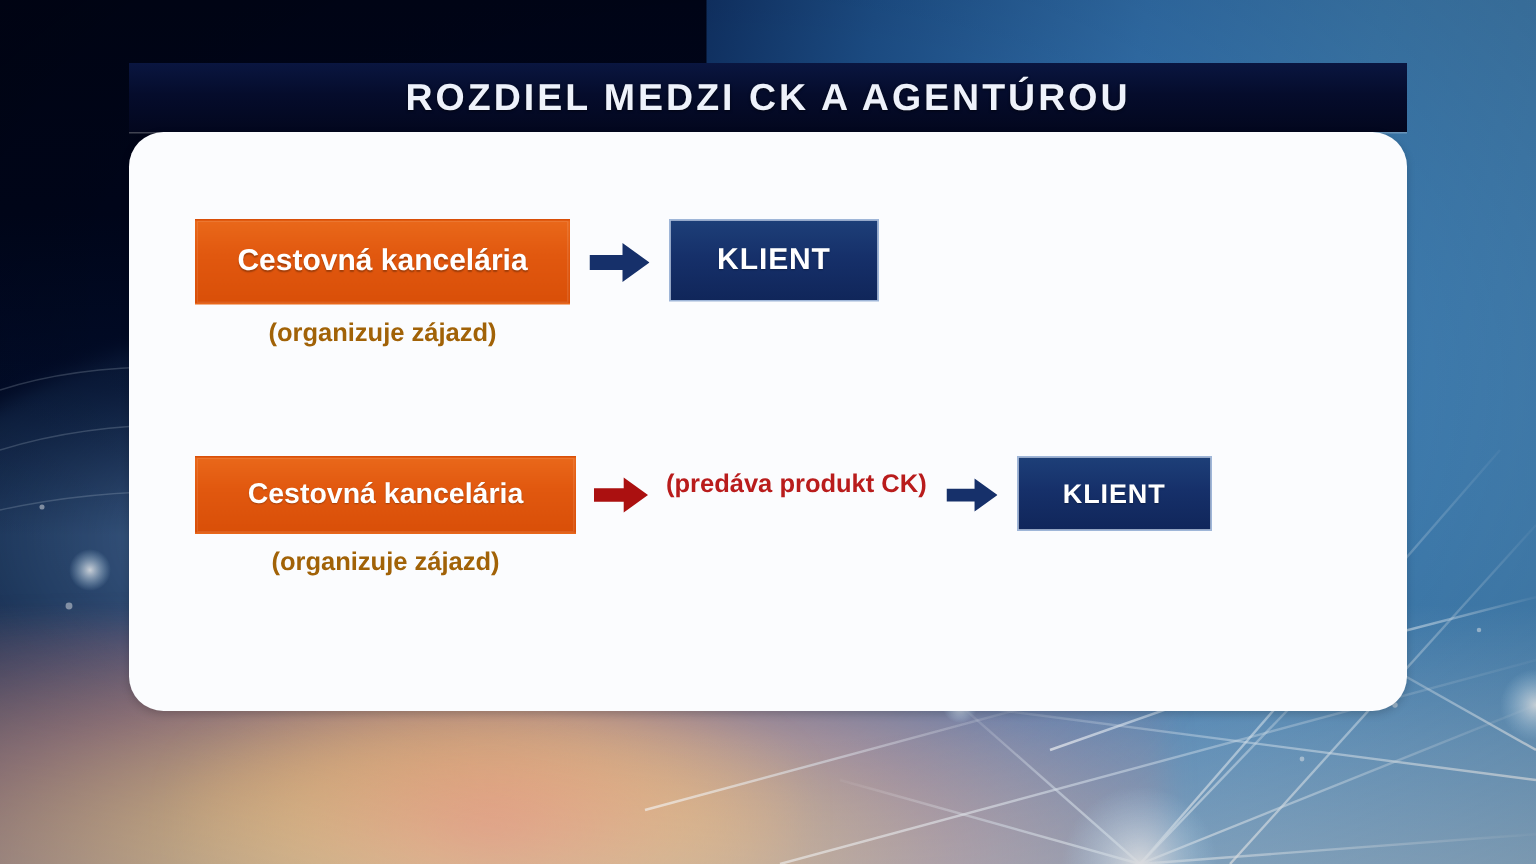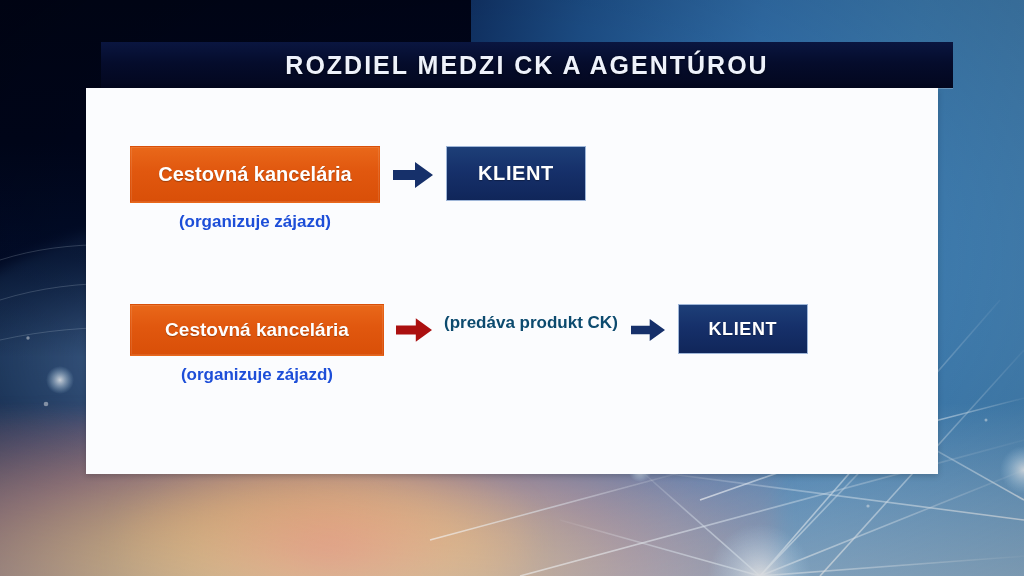--- a/index.html
+++ b/index.html
@@ -103,21 +103,21 @@
     position: absolute;
     inset: 0;
     background: radial-gradient(ellipse at 50% 45%,
       rgba(0,0,0,0) 52%, rgba(0,0,0,0.18) 100%);
     pointer-events: none;
   }
 
   
   .title-bar {
     position: absolute;
-    left: 101px;
+    left: 86px;
     top: 42px;
     width: 852px;
     height: 46px;
     background: linear-gradient(180deg, #0a1640 0%, #050c2c 45%, #03071e 100%);
     display: flex;
     align-items: center;
     justify-content: center;
     box-shadow: 0 1px 0 rgba(255,255,255,0.25);
   }
   .title-text {
@@ -132,20 +132,21 @@
 
   
   .panel {
     position: absolute;
     left: 86px;
     top: 88px;
     width: 852px;
     height: 386px;
     background: #fbfcfe;
     box-shadow: 0 2px 6px rgba(0,0,0,0.18);
+    border-radius: 23px;
   }
 
   .diagram {
     position: absolute;
     inset: 0;
   }
 
   
   .flow-row {
     position: absolute;
@@ -187,22 +188,22 @@
     background: linear-gradient(180deg, #1d3f78 0%, #16306a 45%, #10265a 100%);
     border: 1px solid #9fb6d8;
   }
 
   .caption {
     margin-top: 9px;
     font-size: 17px;
     font-weight: bold;
     white-space: nowrap;
   }
-  .caption.orange { color: #1d4ed8; }
-  .caption.red    { color: #0c4a6e; }
+  .caption.orange { color: #a16207; }
+  .caption.red    { color: #b91c1c; }
 
   
   .row-1 .chip.ck     { width: 250px; height: 57px; font-size: 20px; }
   .row-1 .chip.client { width: 140px; height: 55px; font-size: 20px; letter-spacing: 0.6px; }
 
   
   .row-2 .chip.ck     { width: 254px; height: 52px; font-size: 19px; }
   .row-2 .chip.agency { width: 255px; height: 52px; font-size: 19px; }
   .row-2 .chip.client { width: 130px; height: 50px; font-size: 18px; letter-spacing: 0.6px; }
 

